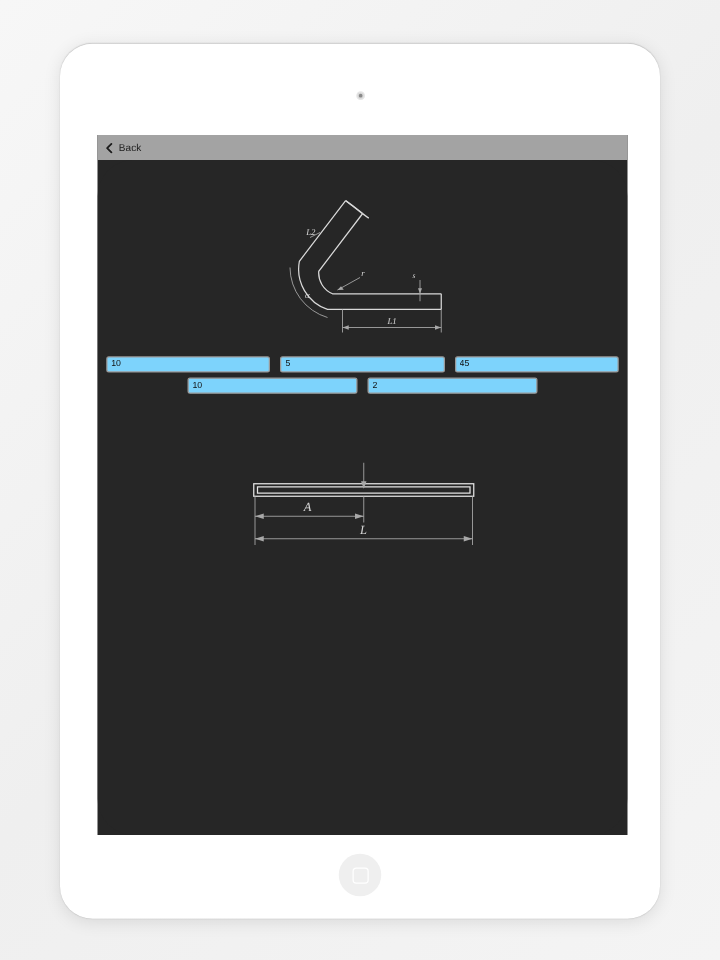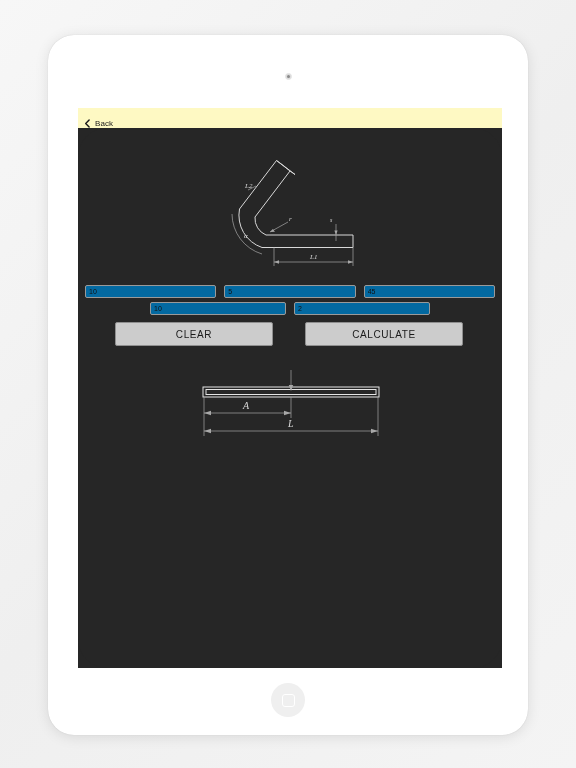--- a/index.html
+++ b/index.html
@@ -83,23 +83,23 @@
     width: 424px;
     height: 560px;
     background: #262626;
     overflow: hidden;
   }
 
   
   #navbar {
     position: relative;
     height: 20px;
-    background: #fef9c3;
-    display: flex;
-    align-items: flex-end;
+    background: #a3a3a3;
+    display: flex;
+    align-items: center;
     padding-left: 5px;
   }
   #back-button {
     display: flex;
     align-items: center;
     gap: 3px;
     cursor: pointer;
   }
   #back-chevron {
     display: block;
@@ -142,21 +142,21 @@
     position: absolute;
     top: 174px;
     left: 72px;
     width: 280px;
     display: flex;
     gap: 8px;
   }
   .text-input {
     flex: 1;
     height: 13px;
-    background: #0369a1;
+    background: #7dd3fc;
     border: 1px solid #9a9a9a;
     border-radius: 2px;
     font-family: "Liberation Sans", sans-serif;
     font-size: 7px;
     color: #111111;
     padding: 0 3px;
     line-height: 11px;
     outline: none;
   }
 
@@ -279,24 +279,20 @@
         <input class="text-input" type="text" value="10" style="">
         <input class="text-input" type="text" value="5" style="">
         <input class="text-input" type="text" value="45" style="">
       </div>
 
       <div id="inputs-row-2">
         <input class="text-input" type="text" value="10" style="">
         <input class="text-input" type="text" value="2" style="">
       </div>
 
-      <div id="buttons-row">
-        <button class="action-button">CLEAR</button>
-        <button class="action-button">CALCULATE</button>
-      </div>
 
 
       <svg id="flat-diagram" viewBox="0 0 185 72">
         <g stroke="#e4e4e4" fill="none" stroke-width="1">
 
           <rect x="3" y="17" width="176" height="10"></rect>
 
           <rect x="6" y="19.5" width="170" height="5"></rect>
         </g>
         <g stroke="#a8a8a8" fill="none" stroke-width="0.7">

